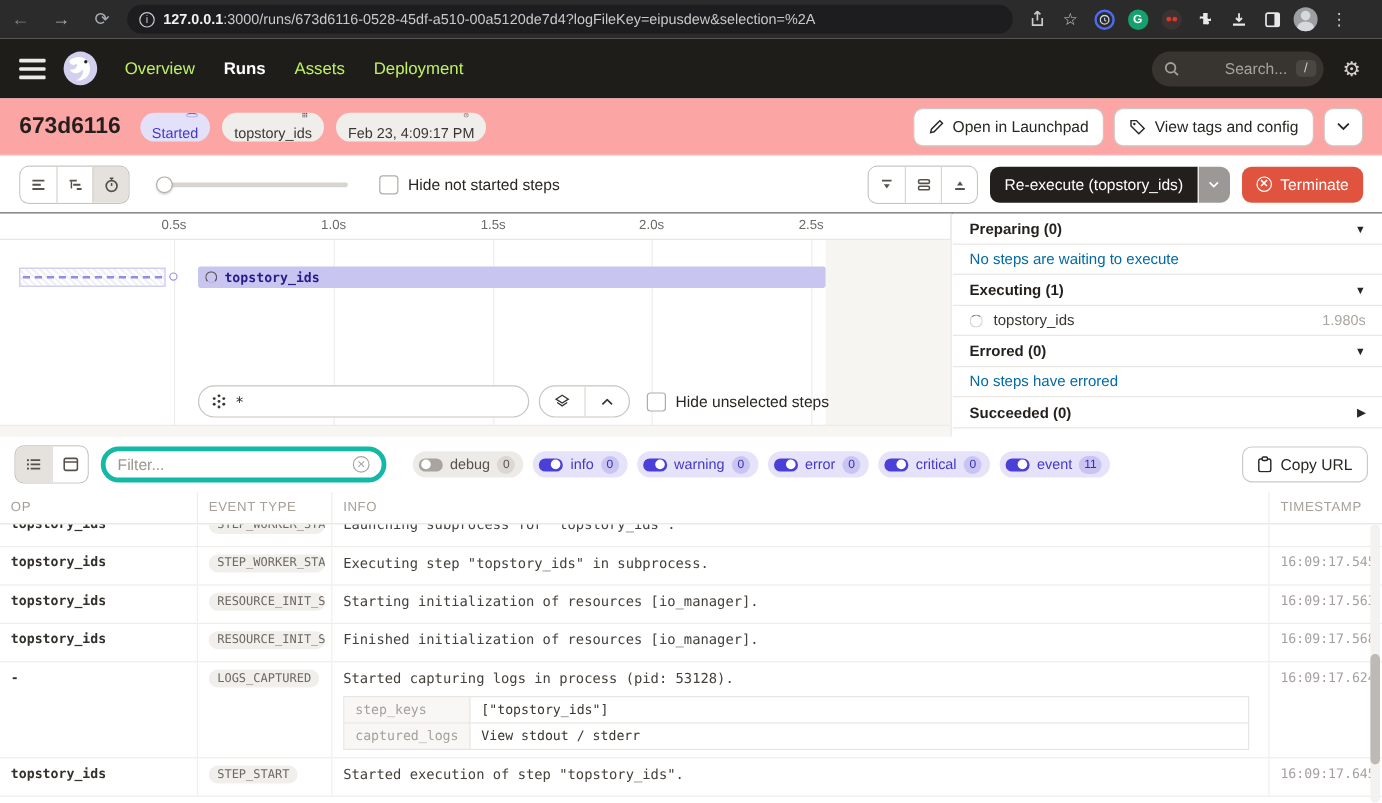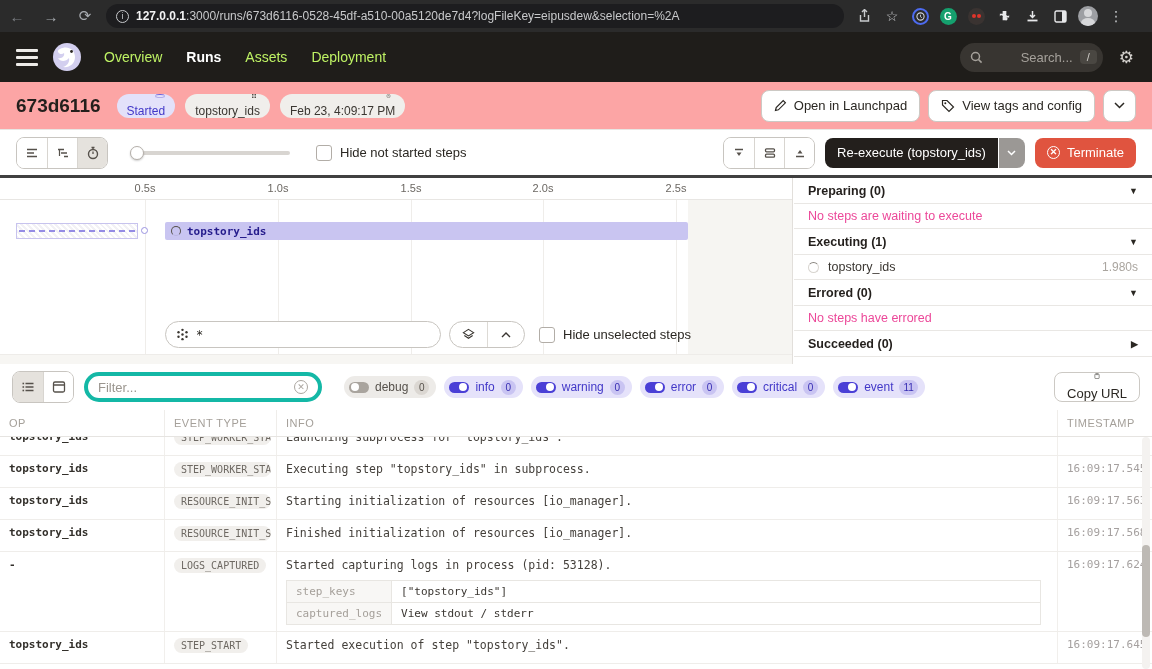--- a/index.html
+++ b/index.html
@@ -50,21 +50,21 @@
   .pill.started { background:#E3E1FA; color:#4238C8; }
   .pill.gray { background:#F0EEEB; color:#3A3631; }
   .spinner { width:10px; height:10px; border-radius:50%; border:1.6px solid #B3ADE8; border-top-color:#6A60D8; }
   .hdr-btns { margin-left:auto; display:flex; gap:8px; }
   .btn { height:32px; border:1px solid #CCC9C4; border-radius:8px; background:#fff; display:flex;
     align-items:center; gap:7px; padding:0 12px; font-size:13px; color:#2A2722; }
   .btn.small { padding:0 10px; }
 
   
   .toolbar { position:absolute; top:130px; left:0; width:1152px; height:48px; background:#fff;
-    border-bottom:3px solid #404040; display:flex; align-items:center; padding:0 16px; }
+    border-bottom:1px solid #404040; display:flex; align-items:center; padding:0 16px; }
   .seg { display:flex; border:1px solid #C8C5C0; border-radius:8px; overflow:hidden; background:#fff; }
   .seg .seg-btn { width:30px; height:30px; display:flex; align-items:center; justify-content:center;
     border-left:1px solid #D8D5D0; color:#56514B; background:#fff; }
   .seg .seg-btn:first-child { border-left:none; }
   .seg .seg-btn.active { background:#E5E2DD; }
   .slider { width:160px; height:4px; background:#D8D5D1; border-radius:2px; margin-left:22px; position:relative; }
   .slider .handle { position:absolute; left:0px; top:-5px; width:14px; height:14px; background:#fff;
     border:1px solid #B5B0AA; border-radius:50%; box-shadow:0 1px 2px rgba(0,0,0,.2); }
   .chk { width:16px; height:16px; border:1.5px solid #B2ADA7; border-radius:3px; background:#fff; }
   .chk-lbl { font-size:13px; color:#2A2722; margin-left:8px; }
@@ -103,21 +103,21 @@
     font-size:12px; color:#2A2722; background:transparent; }
   .mini-seg { display:flex; border:1px solid #C8C5C0; border-radius:14px; overflow:hidden; height:27px; background:#fff; }
   .mini-seg .seg-btn { width:37px; display:flex; align-items:center; justify-content:center; color:#3A3631; }
   .mini-seg .seg-btn + .seg-btn { border-left:1px solid #DDDAD5; }
   .gantt-scroll { position:absolute; left:0; right:0; bottom:0; height:10px; background:#F7F6F3; border-top:1px solid #EEECE9; }
 
   .steps { position:absolute; left:794px; top:0; right:0; bottom:0; background:#fff; overflow:hidden; }
   .sec-row { display:flex; align-items:center; padding:0 14px; border-bottom:1px solid #E9E7E4; }
   .sec-head { height:26px; font-size:12.5px; font-weight:700; color:#231F1C; }
   .sec-head .caret { margin-left:auto; color:#2A2722; font-size:9px; }
-  .sec-empty { height:25px; font-size:12.5px; color:#ec4899; }
+  .sec-empty { height:25px; font-size:12.5px; color:#0369a1; }
   .sec-step { height:25px; font-size:12.5px; color:#3A3631; gap:9px; }
   .sec-step .dur { margin-left:auto; color:#AAA59F; font-size:12px; }
   .spin-sm { width:11px; height:11px; border-radius:50%; border:1.6px solid #D8D5D0; border-top-color:#8A8680; }
 
   
   .logs { position:absolute; top:364px; left:0; width:1152px; bottom:0; background:#fff; }
   .log-toolbar { height:46px; display:flex; align-items:center; padding:0 12px; gap:10px; }
   .filter-wrap { width:238px; height:30px; border:4px solid #14b8a6; border-radius:16px; display:flex;
     align-items:center; padding:0 10px; gap:6px; }
   .filter-wrap input { border:none; outline:none; flex:1; font-size:13px; color:#2A2722; }
@@ -130,21 +130,21 @@
   .lvl.off { background:#EDEBE8; color:#56514B; }
   .sw { width:20px; height:11px; border-radius:6px; position:relative; }
   .lvl.on  .sw { background:#4A3FD6; }
   .lvl.off .sw { background:#A9A49E; }
   .sw i { position:absolute; top:1.5px; width:8px; height:8px; border-radius:50%; background:#fff; }
   .lvl.on  .sw i { right:2px; } .lvl.off .sw i { left:2px; }
   .cnt { min-width:15px; height:15px; border-radius:8px; font-size:10px; display:flex; align-items:center;
     justify-content:center; padding:0 4px; }
   .lvl.on  .cnt { background:#C9C4F2; color:#362CB2; }
   .lvl.off .cnt { background:#DBD7D2; color:#56514B; }
-  .copy-url { margin-left:auto; height:30px;flex-direction:column; }
+  .copy-url { margin-left:auto; height:30px; }
 
   .log-grid { display:grid; grid-template-columns:165px 112px 781px 1fr; }
   .log-head { height:27px; border-bottom:1px solid #E6E4E1; align-items:center; }
   .log-head > div { font-size:11px; color:#A5A09A; letter-spacing:.5px; padding-left:9px; height:100%;
     display:flex; align-items:center; border-right:1px solid #EFEDEA; }
   .log-head > div:last-child { border-right:none; }
   .log-body { position:relative; overflow:hidden; height:232px; }
   .log-row { border-bottom:1px solid #EFEDEA; font-family:"DejaVu Sans Mono", monospace; }
   .log-row > div { padding:6px 0 6px 9px; border-right:1px solid #F1EFEC; min-height:26px; }
   .log-row > div:last-child { border-right:none; }

